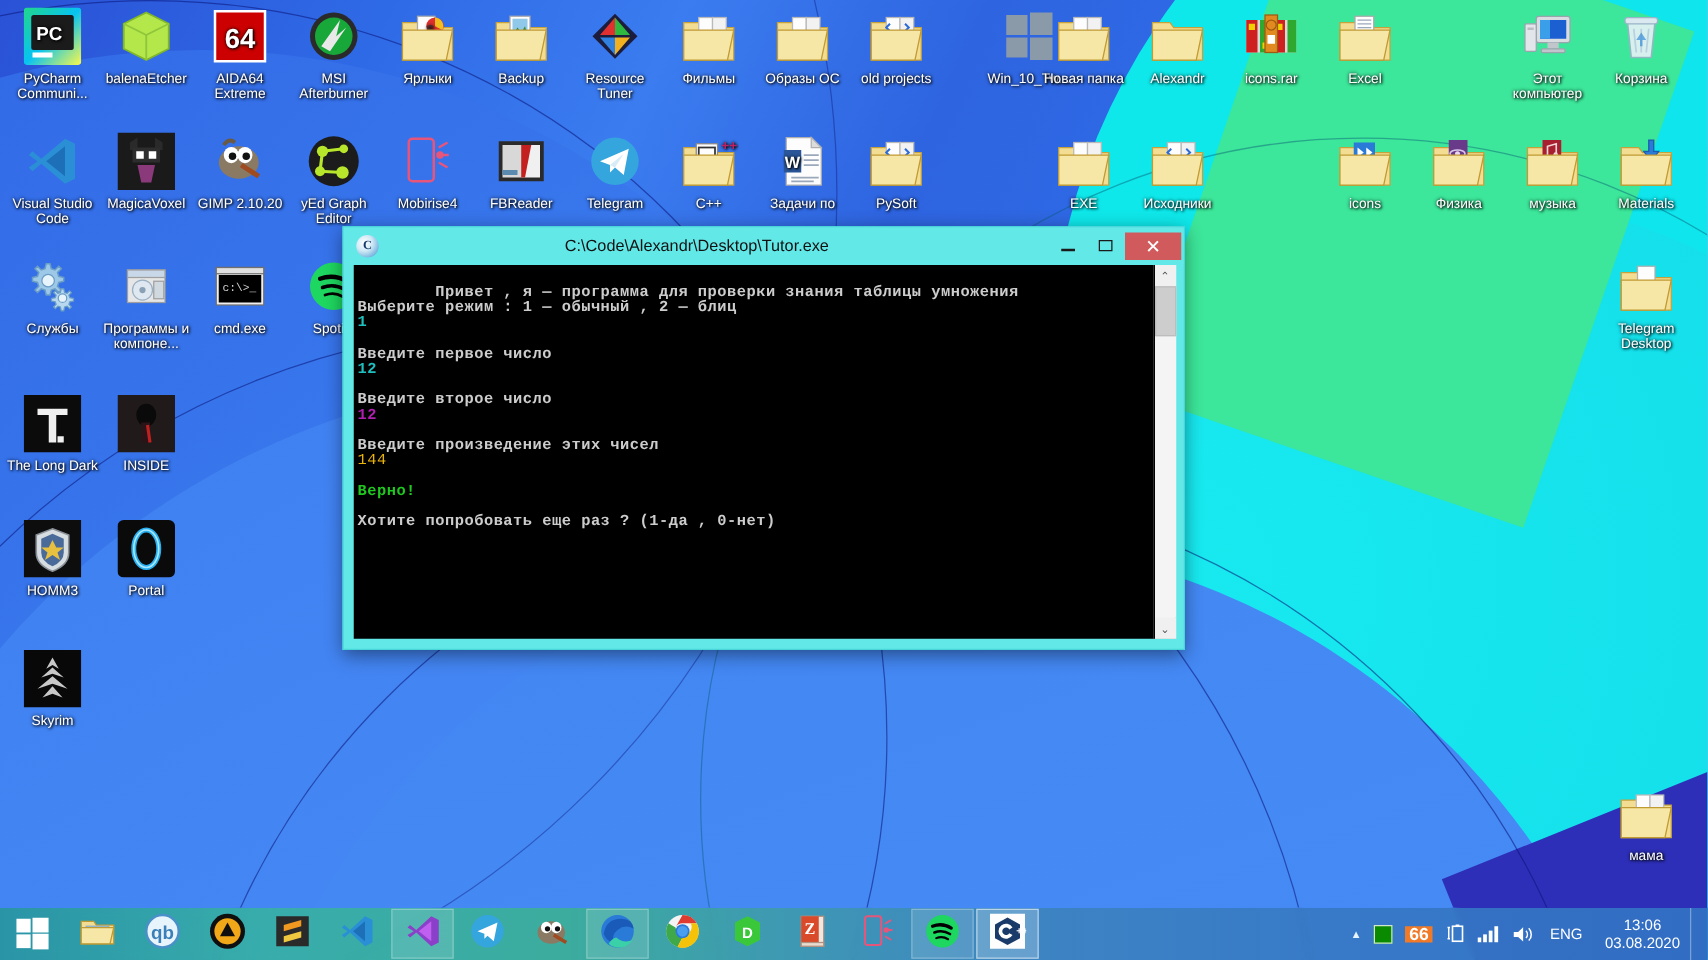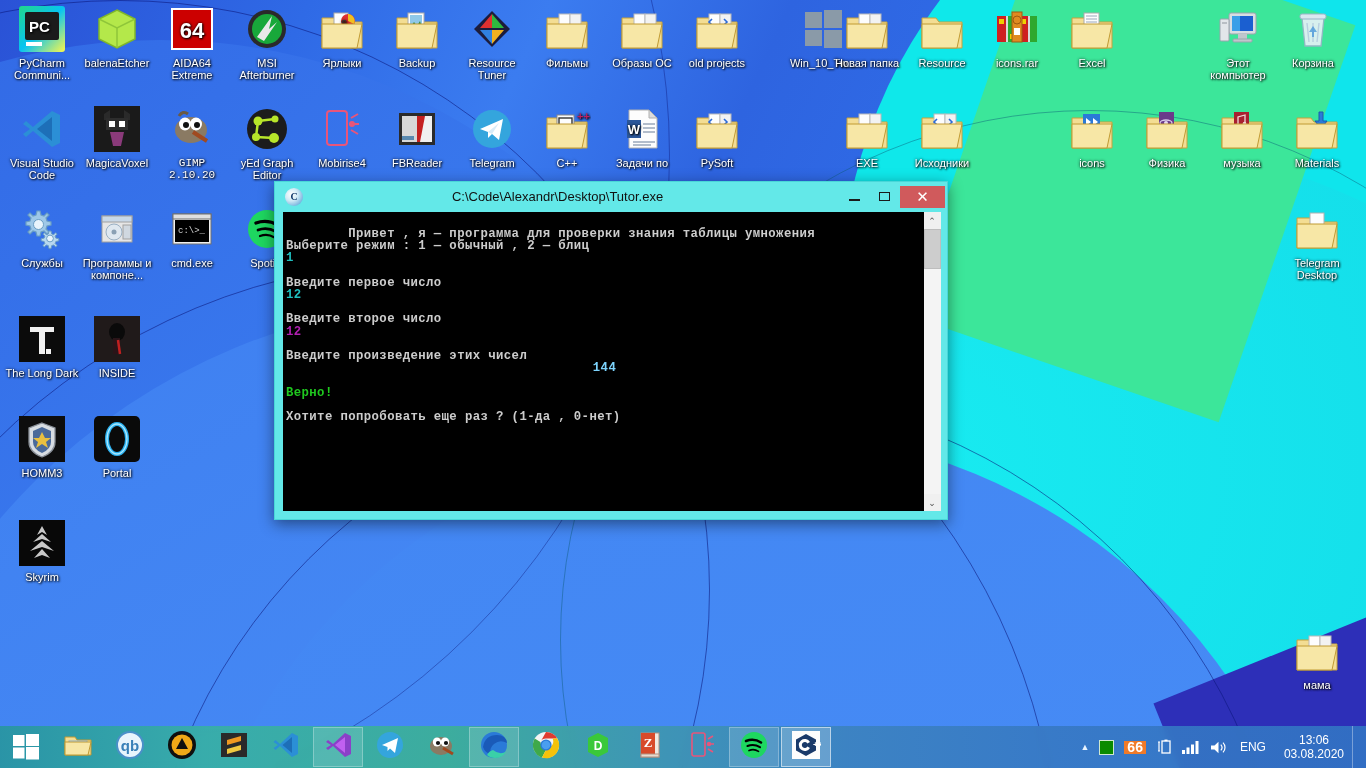--- a/index.html
+++ b/index.html
@@ -144,21 +144,21 @@
     font-size:12.3px;
     line-height:12.2px;
     letter-spacing:0.4px;
     white-space:pre;
     color:#cfcfcf;
     overflow:hidden;
   }
   .c-white { color:#cccccc; font-weight:bold; }
   .c-cyan  { color:#1fbfbf; font-weight:bold; }
   .c-mag   { color:#b01fb0; font-weight:bold; }
-  .c-yel   { color:#7dd3fc; font-weight:bold;text-align:center; }
+  .c-yel   { color:#eab308; font-weight:normal; }
   .c-grn   { color:#1fc81f; font-weight:bold; }
   #console-scroll {
     width:17px; background:#f0f0f0;
     border-left:1px solid #000;
     display:flex; flex-direction:column;
     align-items:center;
   }
   .sb-arrow {
     width:17px; height:17px; background:#f0f0f0;
     display:flex; align-items:center; justify-content:center;
@@ -361,21 +361,21 @@
     <path d="M4 18 h40 l-5 24 h-35 z" fill="#f7e7a6" stroke="#c09a33" stroke-width="1"></path>
   </svg></div>
         <span class="lbl">Новая папка</span>
       </div>
       <div class="dicon" style="left: 904px; top: 6px;">
         <div class="glyph"><svg width="48" height="48" viewBox="0 0 48 48">
     <path d="M4 12 h14 l3 4 h23 v26 h-40 z" fill="#f3dd93" stroke="#c6a23c" stroke-width="1"></path>
 
     <path d="M4 18 h40 l-5 24 h-35 z" fill="#f7e7a6" stroke="#c09a33" stroke-width="1"></path>
   </svg></div>
-        <span class="lbl">Resource</span>
+        <span class="lbl">Alexandr</span>
       </div>
       <div class="dicon" style="left: 979px; top: 6px;">
         <div class="glyph"><svg width="46" height="46" viewBox="0 0 46 46">
             <rect x="3" y="10" width="40" height="26" fill="#d8d8d8"></rect>
             <rect x="3" y="10" width="9" height="26" fill="#cf2020"></rect>
             <rect x="14" y="10" width="9" height="26" fill="#2fa82f"></rect>
             <rect x="25" y="10" width="9" height="26" fill="#cf2020"></rect>
             <rect x="36" y="10" width="7" height="26" fill="#2fa82f"></rect>
             <rect x="5" y="13" width="5" height="5" fill="#f0d000"></rect>
             <rect x="27" y="13" width="5" height="5" fill="#f0d000"></rect>
@@ -427,21 +427,21 @@
         <div class="glyph"><svg width="46" height="46" viewBox="0 0 46 46">
             <rect width="46" height="46" fill="#1a1a1a"></rect>
             <path d="M10 8 L16 4 L16 14 L10 14 Z M36 8 L30 4 L30 14 L36 14 Z" fill="#2a2a2a"></path>
             <rect x="12" y="12" width="22" height="12" fill="#2d2d2d"></rect>
             <rect x="15" y="15" width="6" height="6" fill="#fff"></rect>
             <rect x="25" y="15" width="6" height="6" fill="#fff"></rect>
             <path d="M16 26 L30 26 L27 40 L19 40 Z" fill="#8a3a7a"></path>
           </svg></div>
         <span class="lbl">MagicaVoxel</span>
       </div>
-      <div class="dicon" style="left: 154px; top: 106px; font-family: Liberation Mono, monospace;">
+      <div class="dicon" style="left: 154px; top: 106px;">
         <div class="glyph"><svg width="46" height="46" viewBox="0 0 46 46">
             <ellipse cx="22" cy="24" rx="16" ry="13" fill="#8a7a63"></ellipse>
             <ellipse cx="16" cy="18" rx="6" ry="6.5" fill="#fff"></ellipse>
             <ellipse cx="27" cy="18" rx="6" ry="6.5" fill="#fff"></ellipse>
             <circle cx="17" cy="19" r="3" fill="#111"></circle>
             <circle cx="28" cy="19" r="3" fill="#111"></circle>
             <path d="M10 10 q4 -6 9 -2" stroke="#6a5a43" stroke-width="3" fill="none"></path>
             <path d="M24 26 q6 4 14 9" stroke="#a04a20" stroke-width="4" fill="none"></path>
           </svg></div>
         <span class="lbl">GIMP 2.10.20</span>

